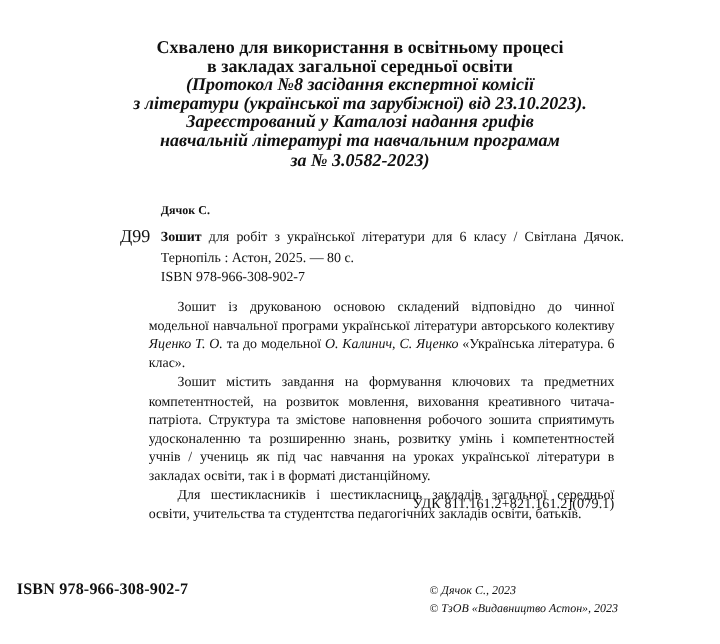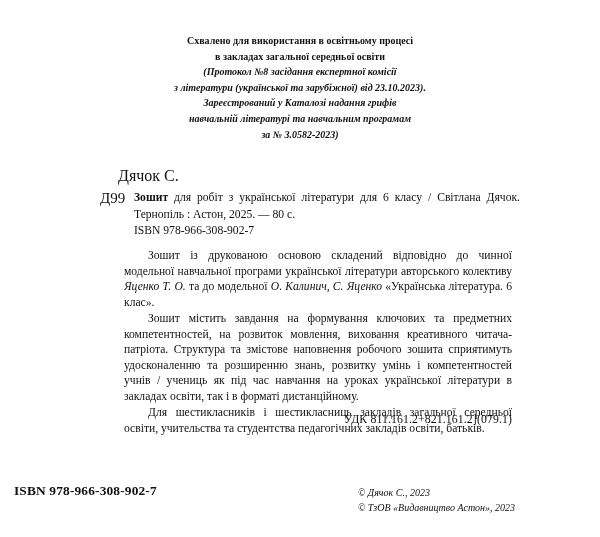--- a/index.html
+++ b/index.html
@@ -27,44 +27,44 @@
 
   
   .approval {
     position: absolute;
     left: 95px;
     top: 33px;
     width: 410px;
     text-align: center;
   }
   .approval .line {
-    font-size: 10px;
+    font-size: 15px;
     line-height: 15.6px;
     white-space: nowrap;
   }
   .approval .bold {
     font-weight: bold;
   }
   .approval .ital {
     font-style: italic;
     font-weight: bold;
   }
 
   
   .biblio {
     position: absolute;
     left: 100px;
     top: 168px;
     width: 420px;
   }
   .biblio .author {
-    font-weight: normal;
-    font-size: 16px;
+    font-weight: bold;
+    font-size: 10px;
     line-height: 16px;
-    margin-left: 18px;
+    margin-left: 34px;
   }
   .biblio .record {
     position: relative;
     margin-top: 6px;
   }
   .biblio .classmark {
     position: absolute;
     left: 0;
     top: 0;
     font-size: 15px;

